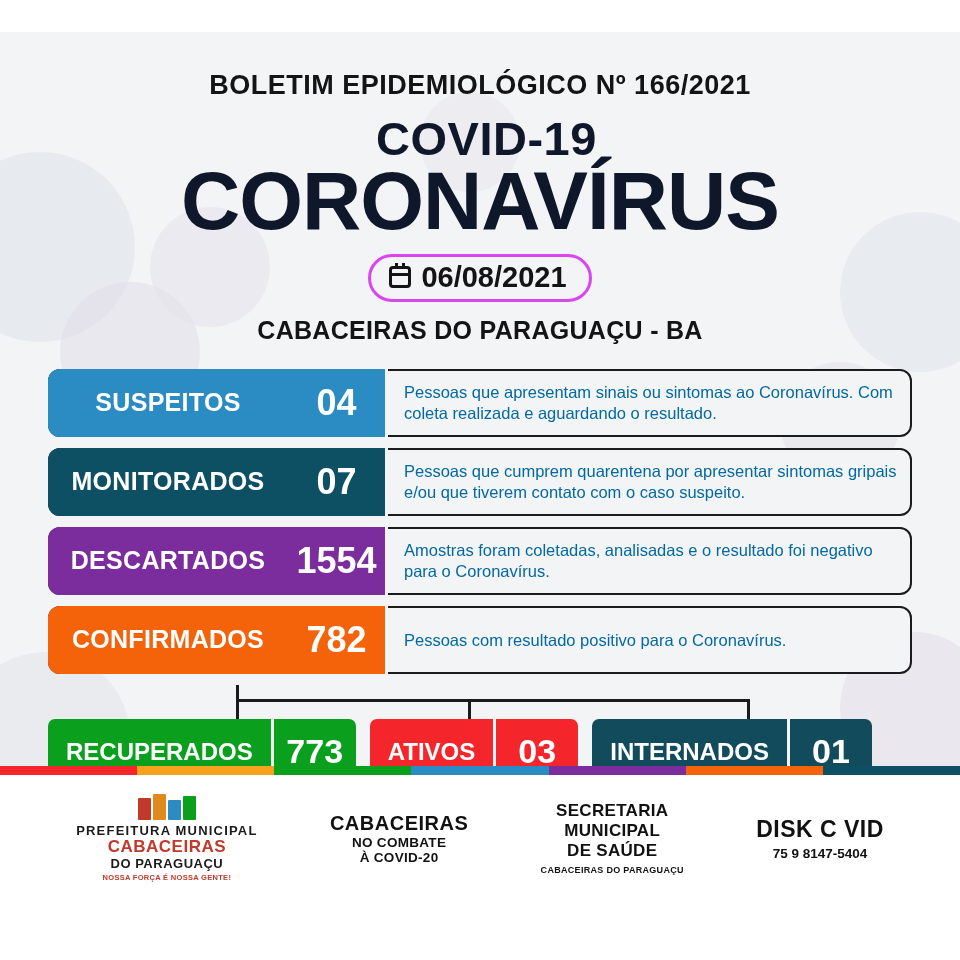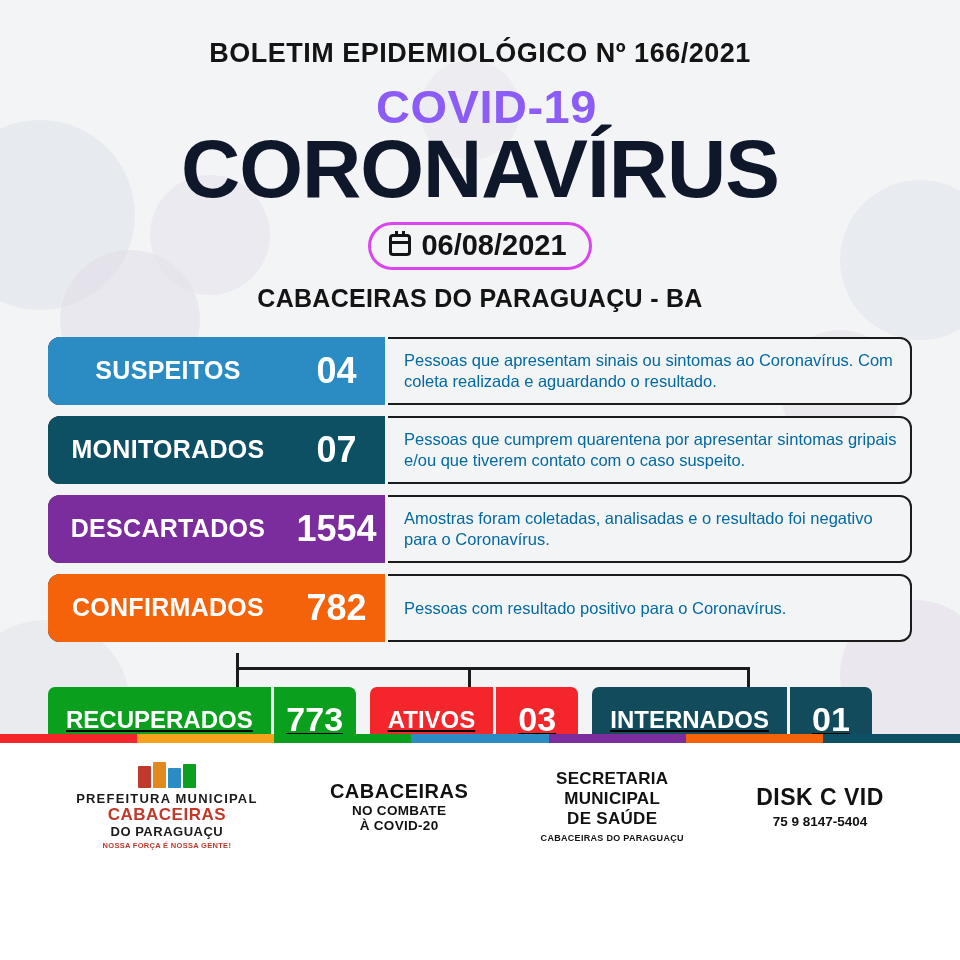--- a/index.html
+++ b/index.html
@@ -7,20 +7,21 @@
     width: 960px; height: 960px;
     font-family: "Liberation Sans", sans-serif;
     background: #ffffff;
     overflow: hidden;
   }
   .poster {
     position: relative;
     width: 960px; height: 869px;
     background: #f3f4f6;
     overflow: hidden;
+    margin-top: 32px;
   }
   
   .blob {
     position: absolute;
     border-radius: 50%;
     opacity: 0.55;
     filter: blur(0.5px);
   }
   .b1 { width: 190px; height: 190px; left: -55px; top: 120px; background: #dfe3ea; }
   .b2 { width: 140px; height: 140px; left: 60px; top: 250px; background: #e2dfe9; }
@@ -32,21 +33,21 @@
   .b8 { width: 100px; height: 100px; left: 420px; top: 60px; background: #e8e6ee; }
 
   .content { position: relative; z-index: 3; }
 
   
   .hdr { text-align: center; padding-top: 38px; }
   .bulletin {
     font-size: 27px; font-weight: 700; letter-spacing: 0.5px; color: #141414;
   }
   .covid {
-    font-size: 47px; font-weight: 700; color: #8b5cf6; margin-top: 10px;
+    font-size: 47px; font-weight: 700; color: #0f172a; margin-top: 10px;
     letter-spacing: 0.5px;
     padding-left: 13px;
   }
   .corona {
     font-size: 82px; font-weight: 700; color: #0f172a; line-height: 0.95;
     margin-top: -4px; letter-spacing: -1px;
   }
   .datebox {
     display: inline-flex; align-items: center; gap: 10px;
     border: 3px solid #d946ef; border-radius: 24px;
@@ -98,21 +99,21 @@
   }
 
   
   .connector { position: relative; height: 34px; margin: 0 48px; }
   .connector .vtop { position: absolute; left: 188px; top: 0; width: 3px; height: 14px; background: #1b1b1b; }
   .connector .hbar { position: absolute; left: 188px; top: 14px; height: 3px; background: #1b1b1b; }
   .connector .leg { position: absolute; top: 14px; width: 3px; height: 20px; background: #1b1b1b; }
 
   
   .row2 { display: flex; margin: 0 48px; gap: 14px; }
-  .pill { display: flex; height: 66px; border-radius: 7px; overflow: hidden; text-decoration: underline; }
+  .pill { display: flex; height: 66px; border-radius: 7px; overflow: hidden; }
   .pill .lb {
     display: flex; align-items: center; justify-content: center;
     color: #fff; font-weight: 700; font-size: 24px; padding: 0 18px;
     border-right: 3px solid #f3f4f6;
   }
   .pill .nb {
     display: flex; align-items: center; justify-content: center;
     color: #fff; font-weight: 700; font-size: 34px; min-width: 82px;
   }
   .row3 { display: flex; justify-content: flex-end; margin: 13px 48px 0 48px; }

